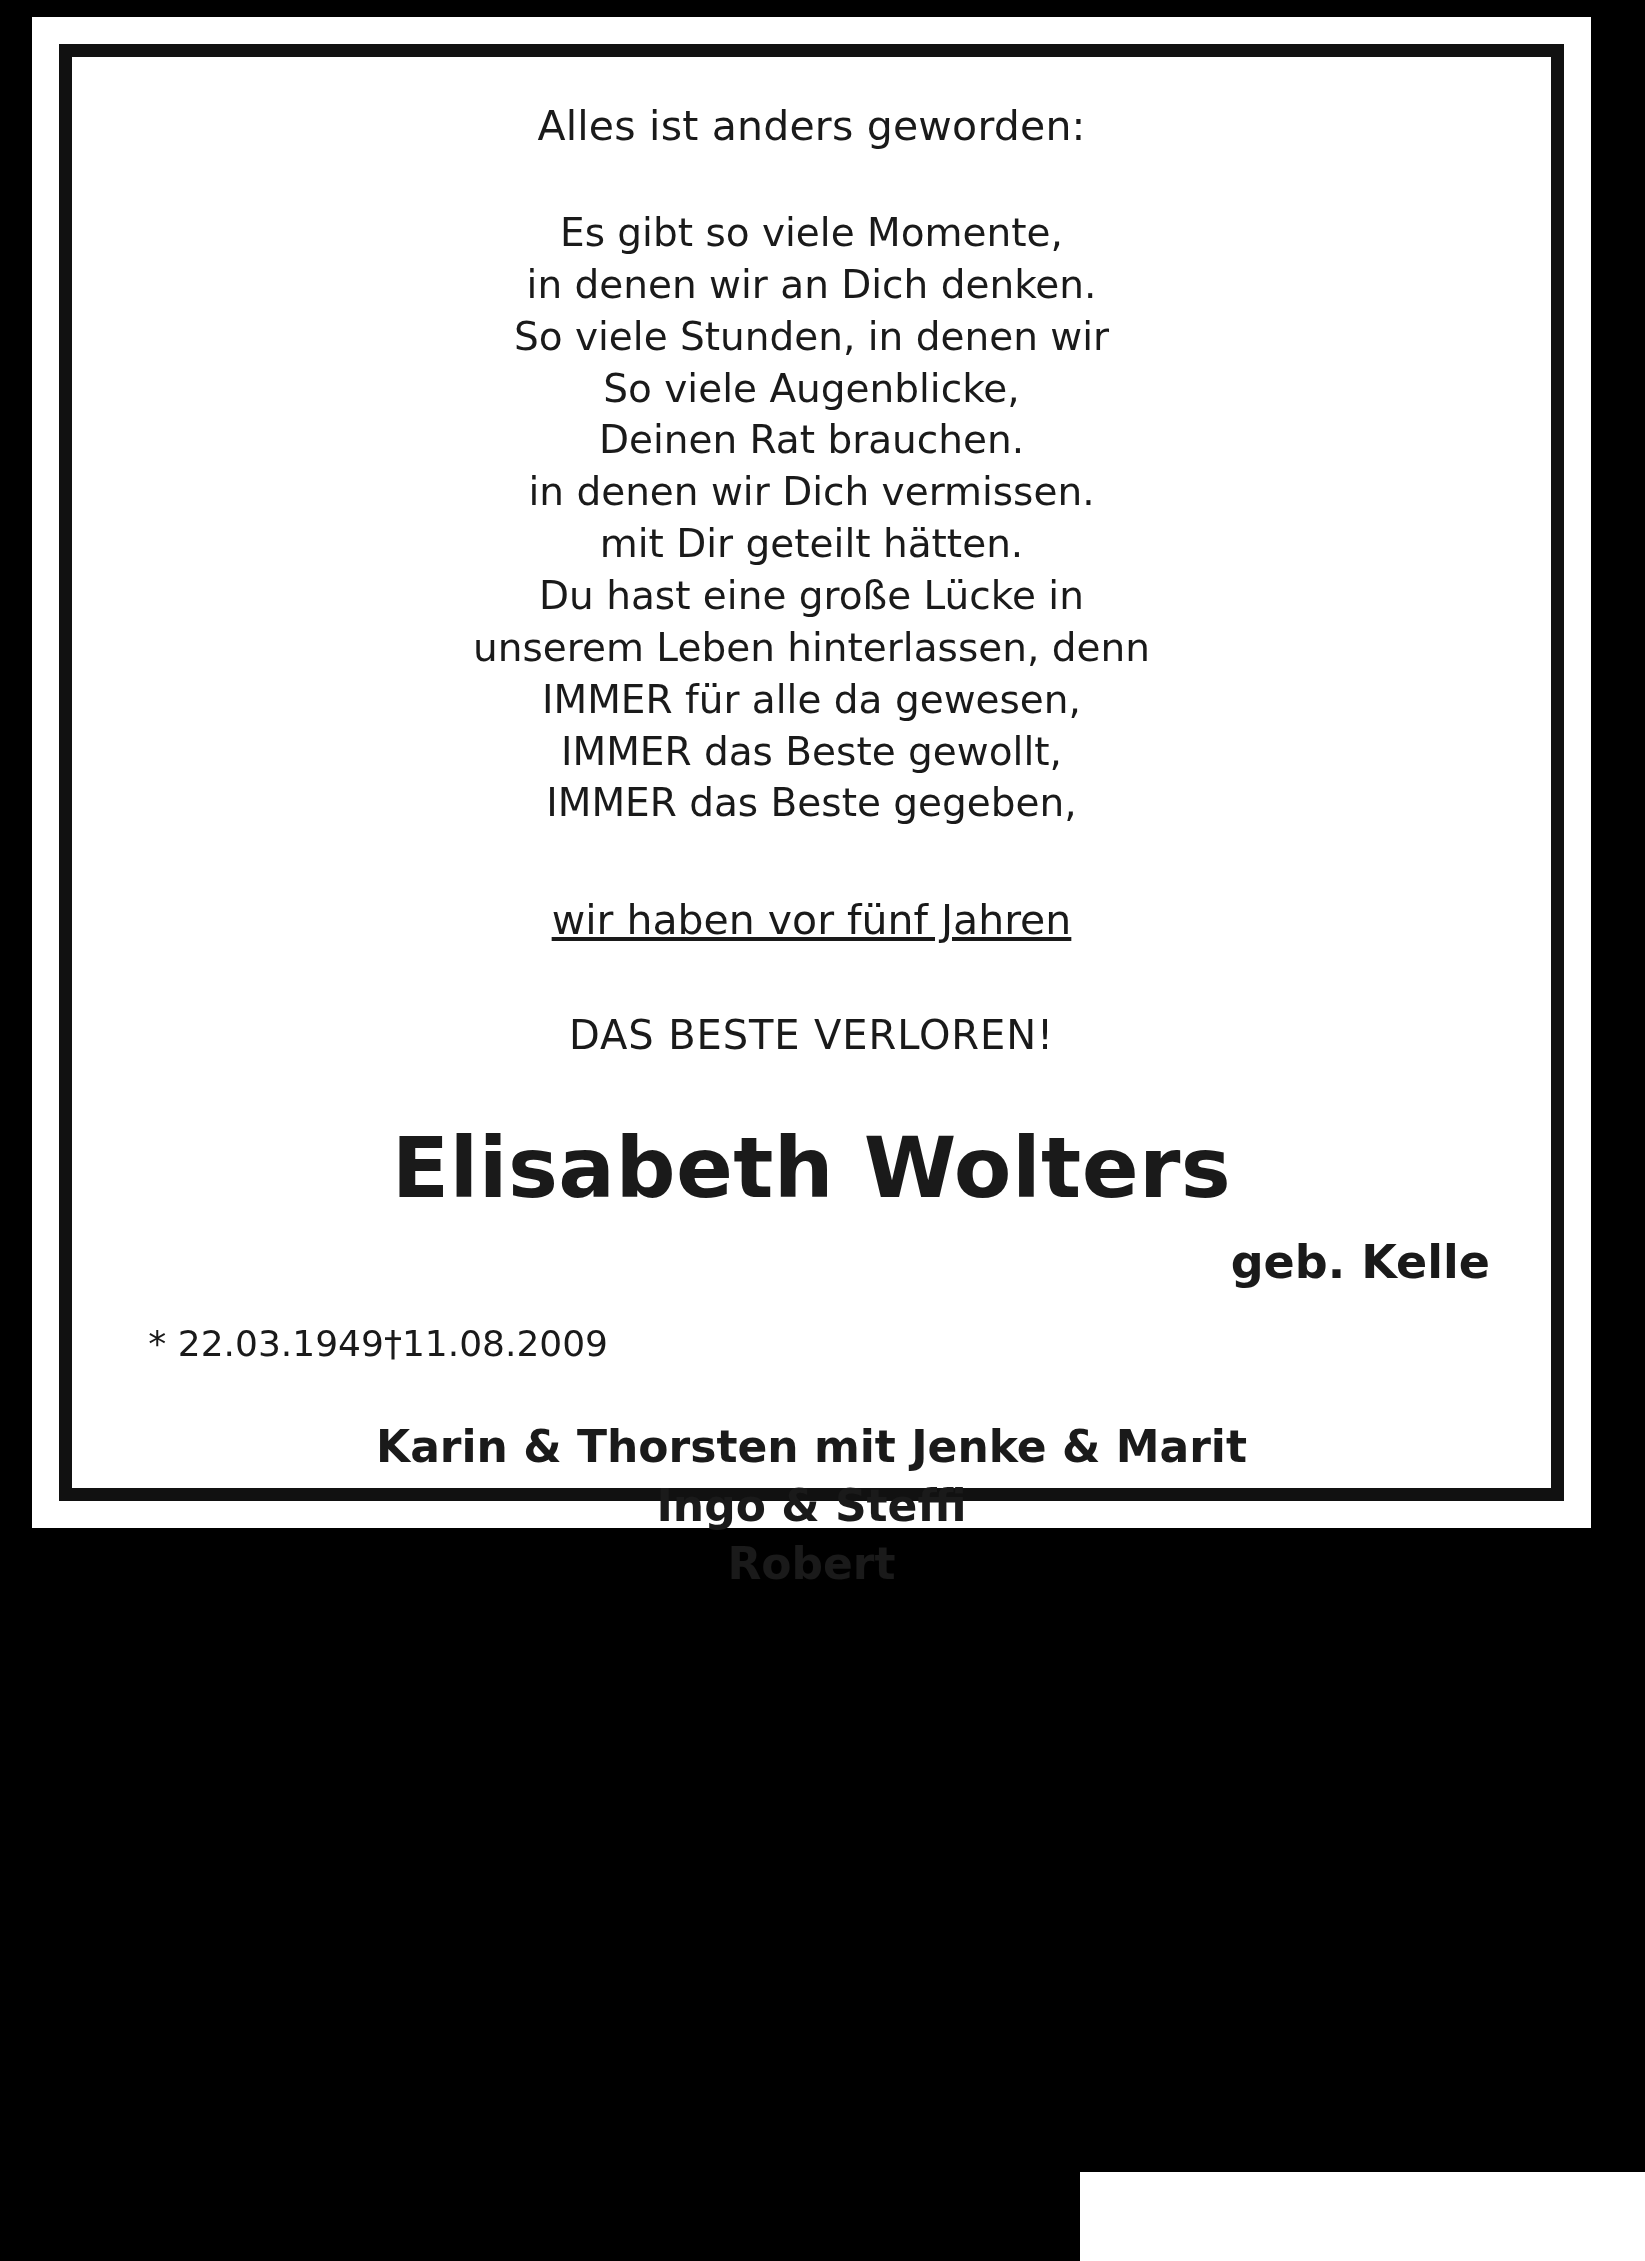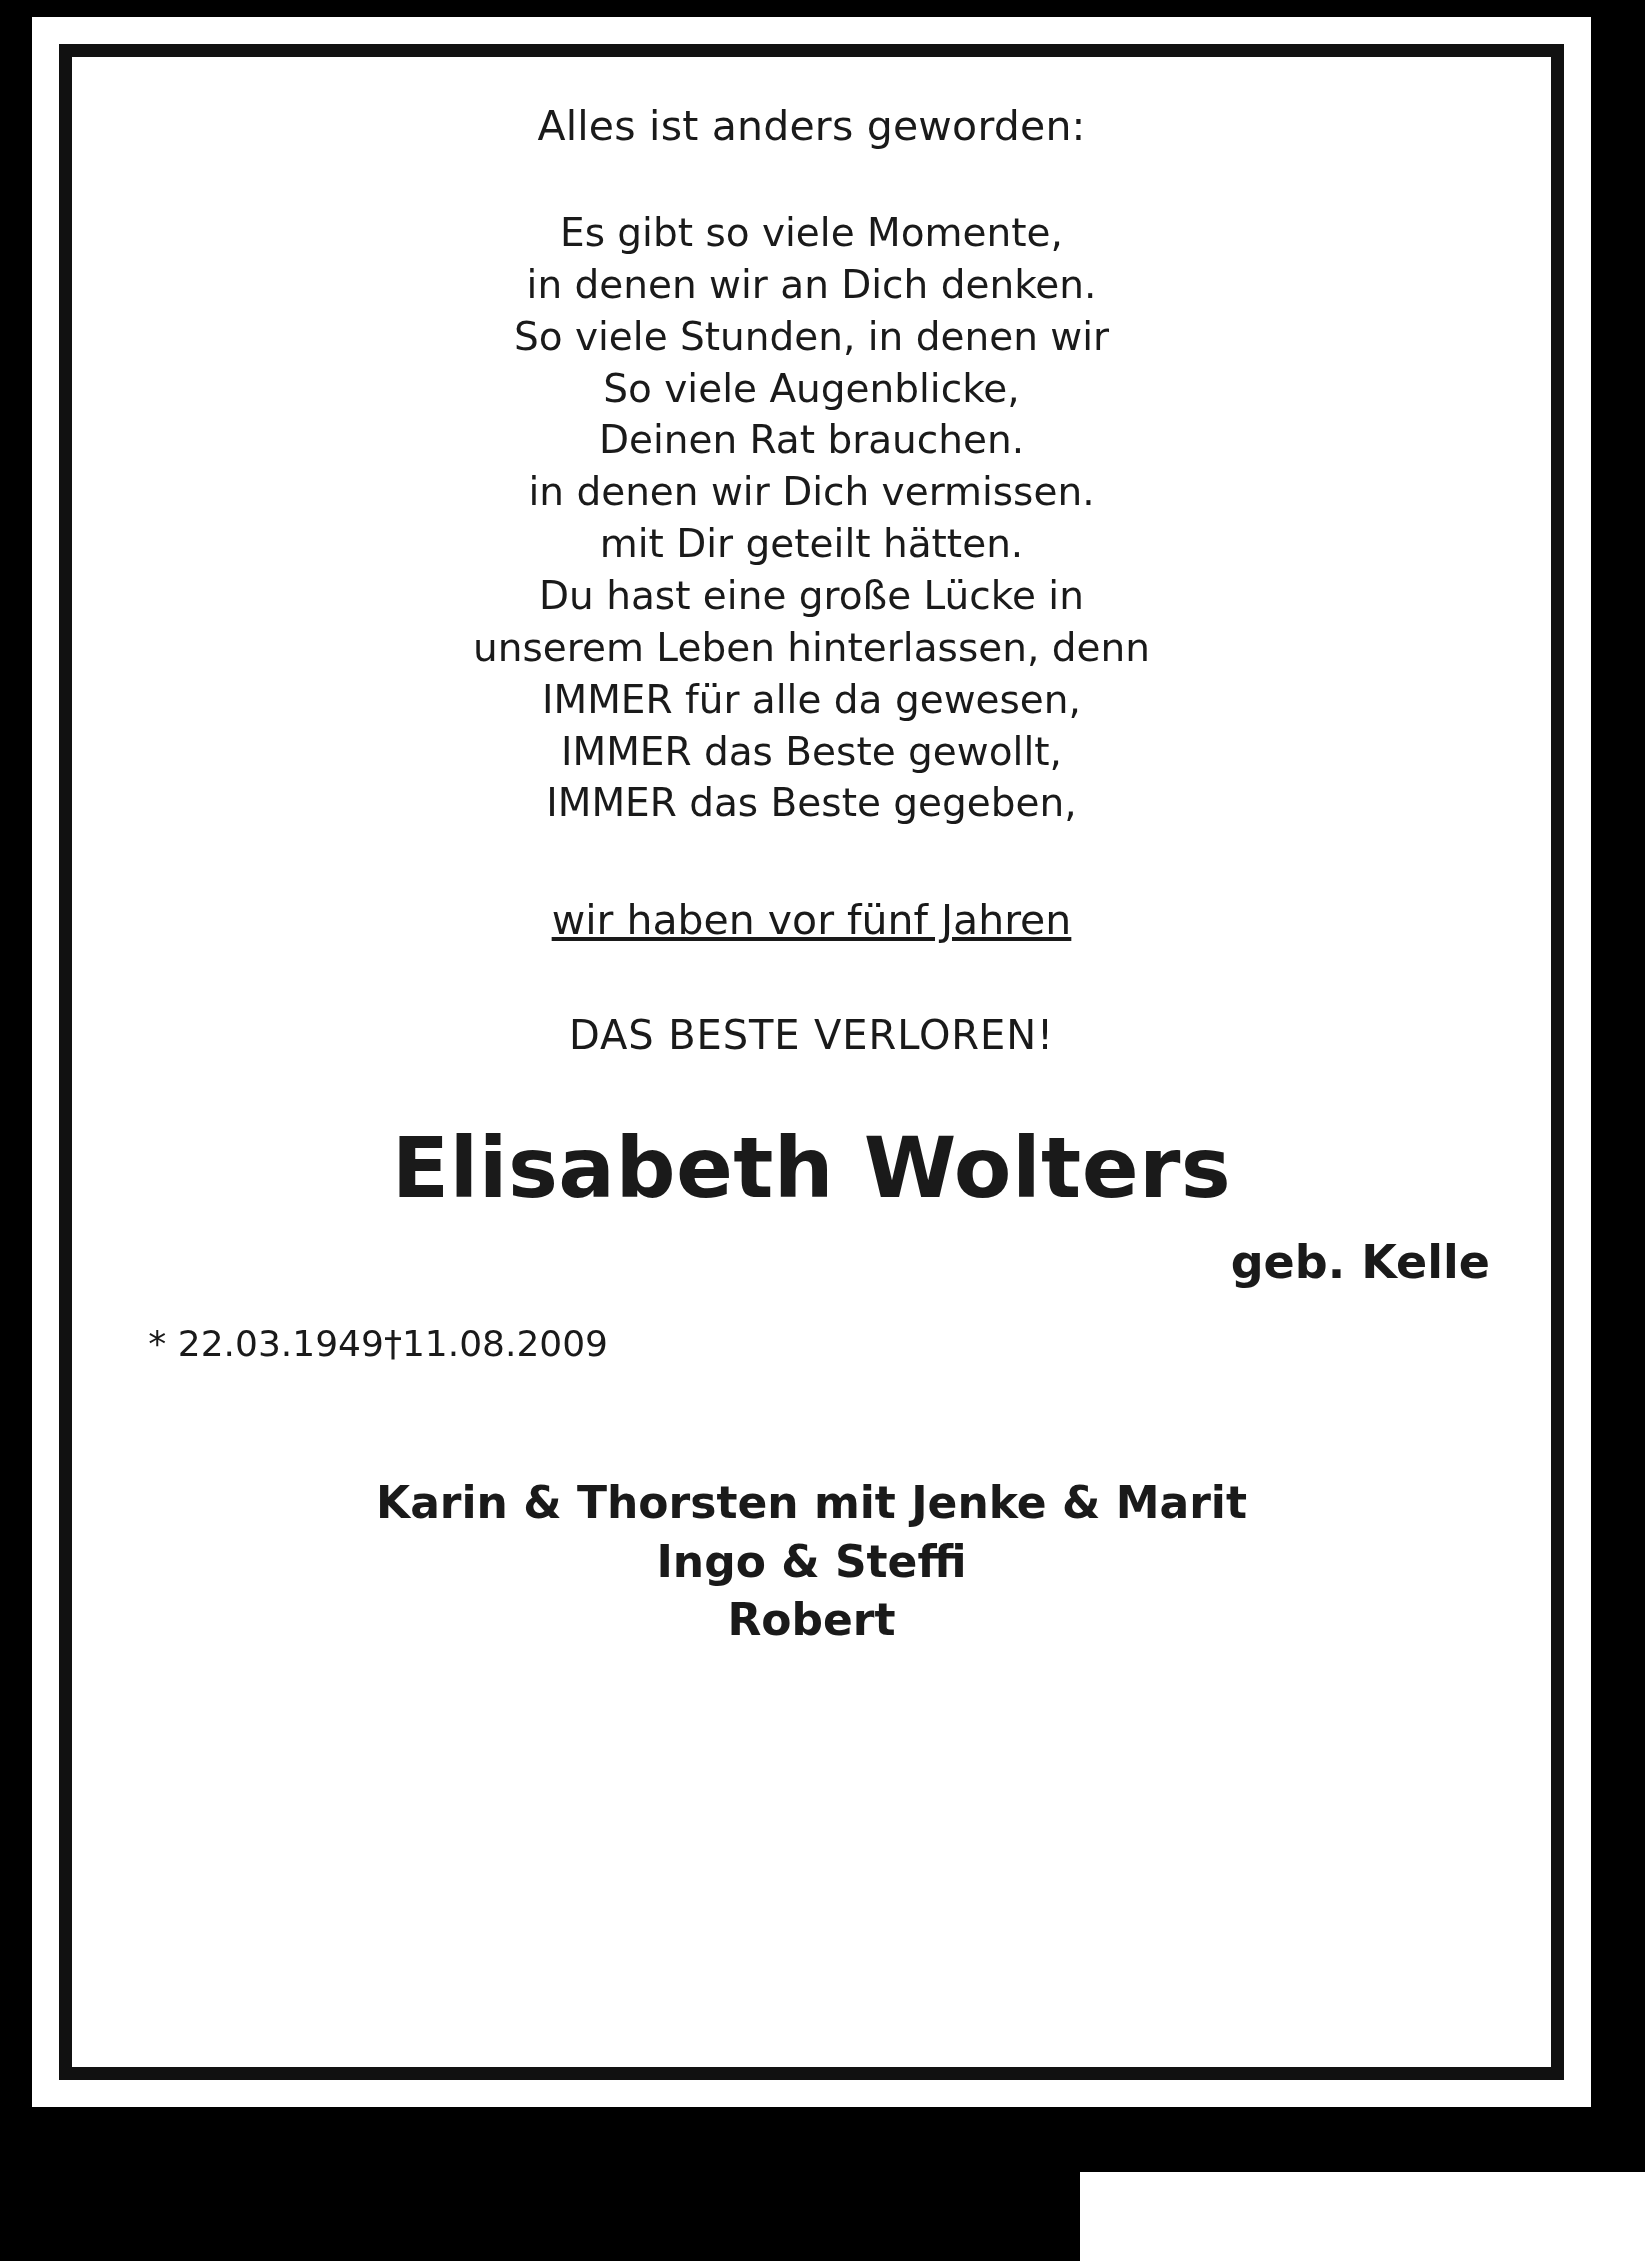--- a/index.html
+++ b/index.html
@@ -23,21 +23,21 @@
     background: #000000;
     box-sizing: border-box;
   }
 
   
   .card-outer {
     position: absolute;
     left: 32px;
     top: 17px;
     width: 1559px;
-    height: 2090px;
+    height: 1511px;
     background: #ffffff;
     box-sizing: border-box;
   }
 
   
   .card-border {
     position: absolute;
     left: 27px;
     top: 27px;
     right: 27px;
@@ -129,21 +129,21 @@
     line-height: 1.0;
     display: flex;
     justify-content: flex-start;
     padding: 0 21.5px 0 15.3px;
     box-sizing: border-box;
   }
   .dates .birth { text-align: left; }
   .dates .death { text-align: right; }
 
   .family {
-    margin: 112px 0 0 0;
+    margin: 56px 0 0 0;
     font-size: 44px;
     font-weight: bold;
     line-height: 1.33;
   }
   .family div { white-space: nowrap; }
 </style>
 </head>
 <body>
 
 <div class="page">

